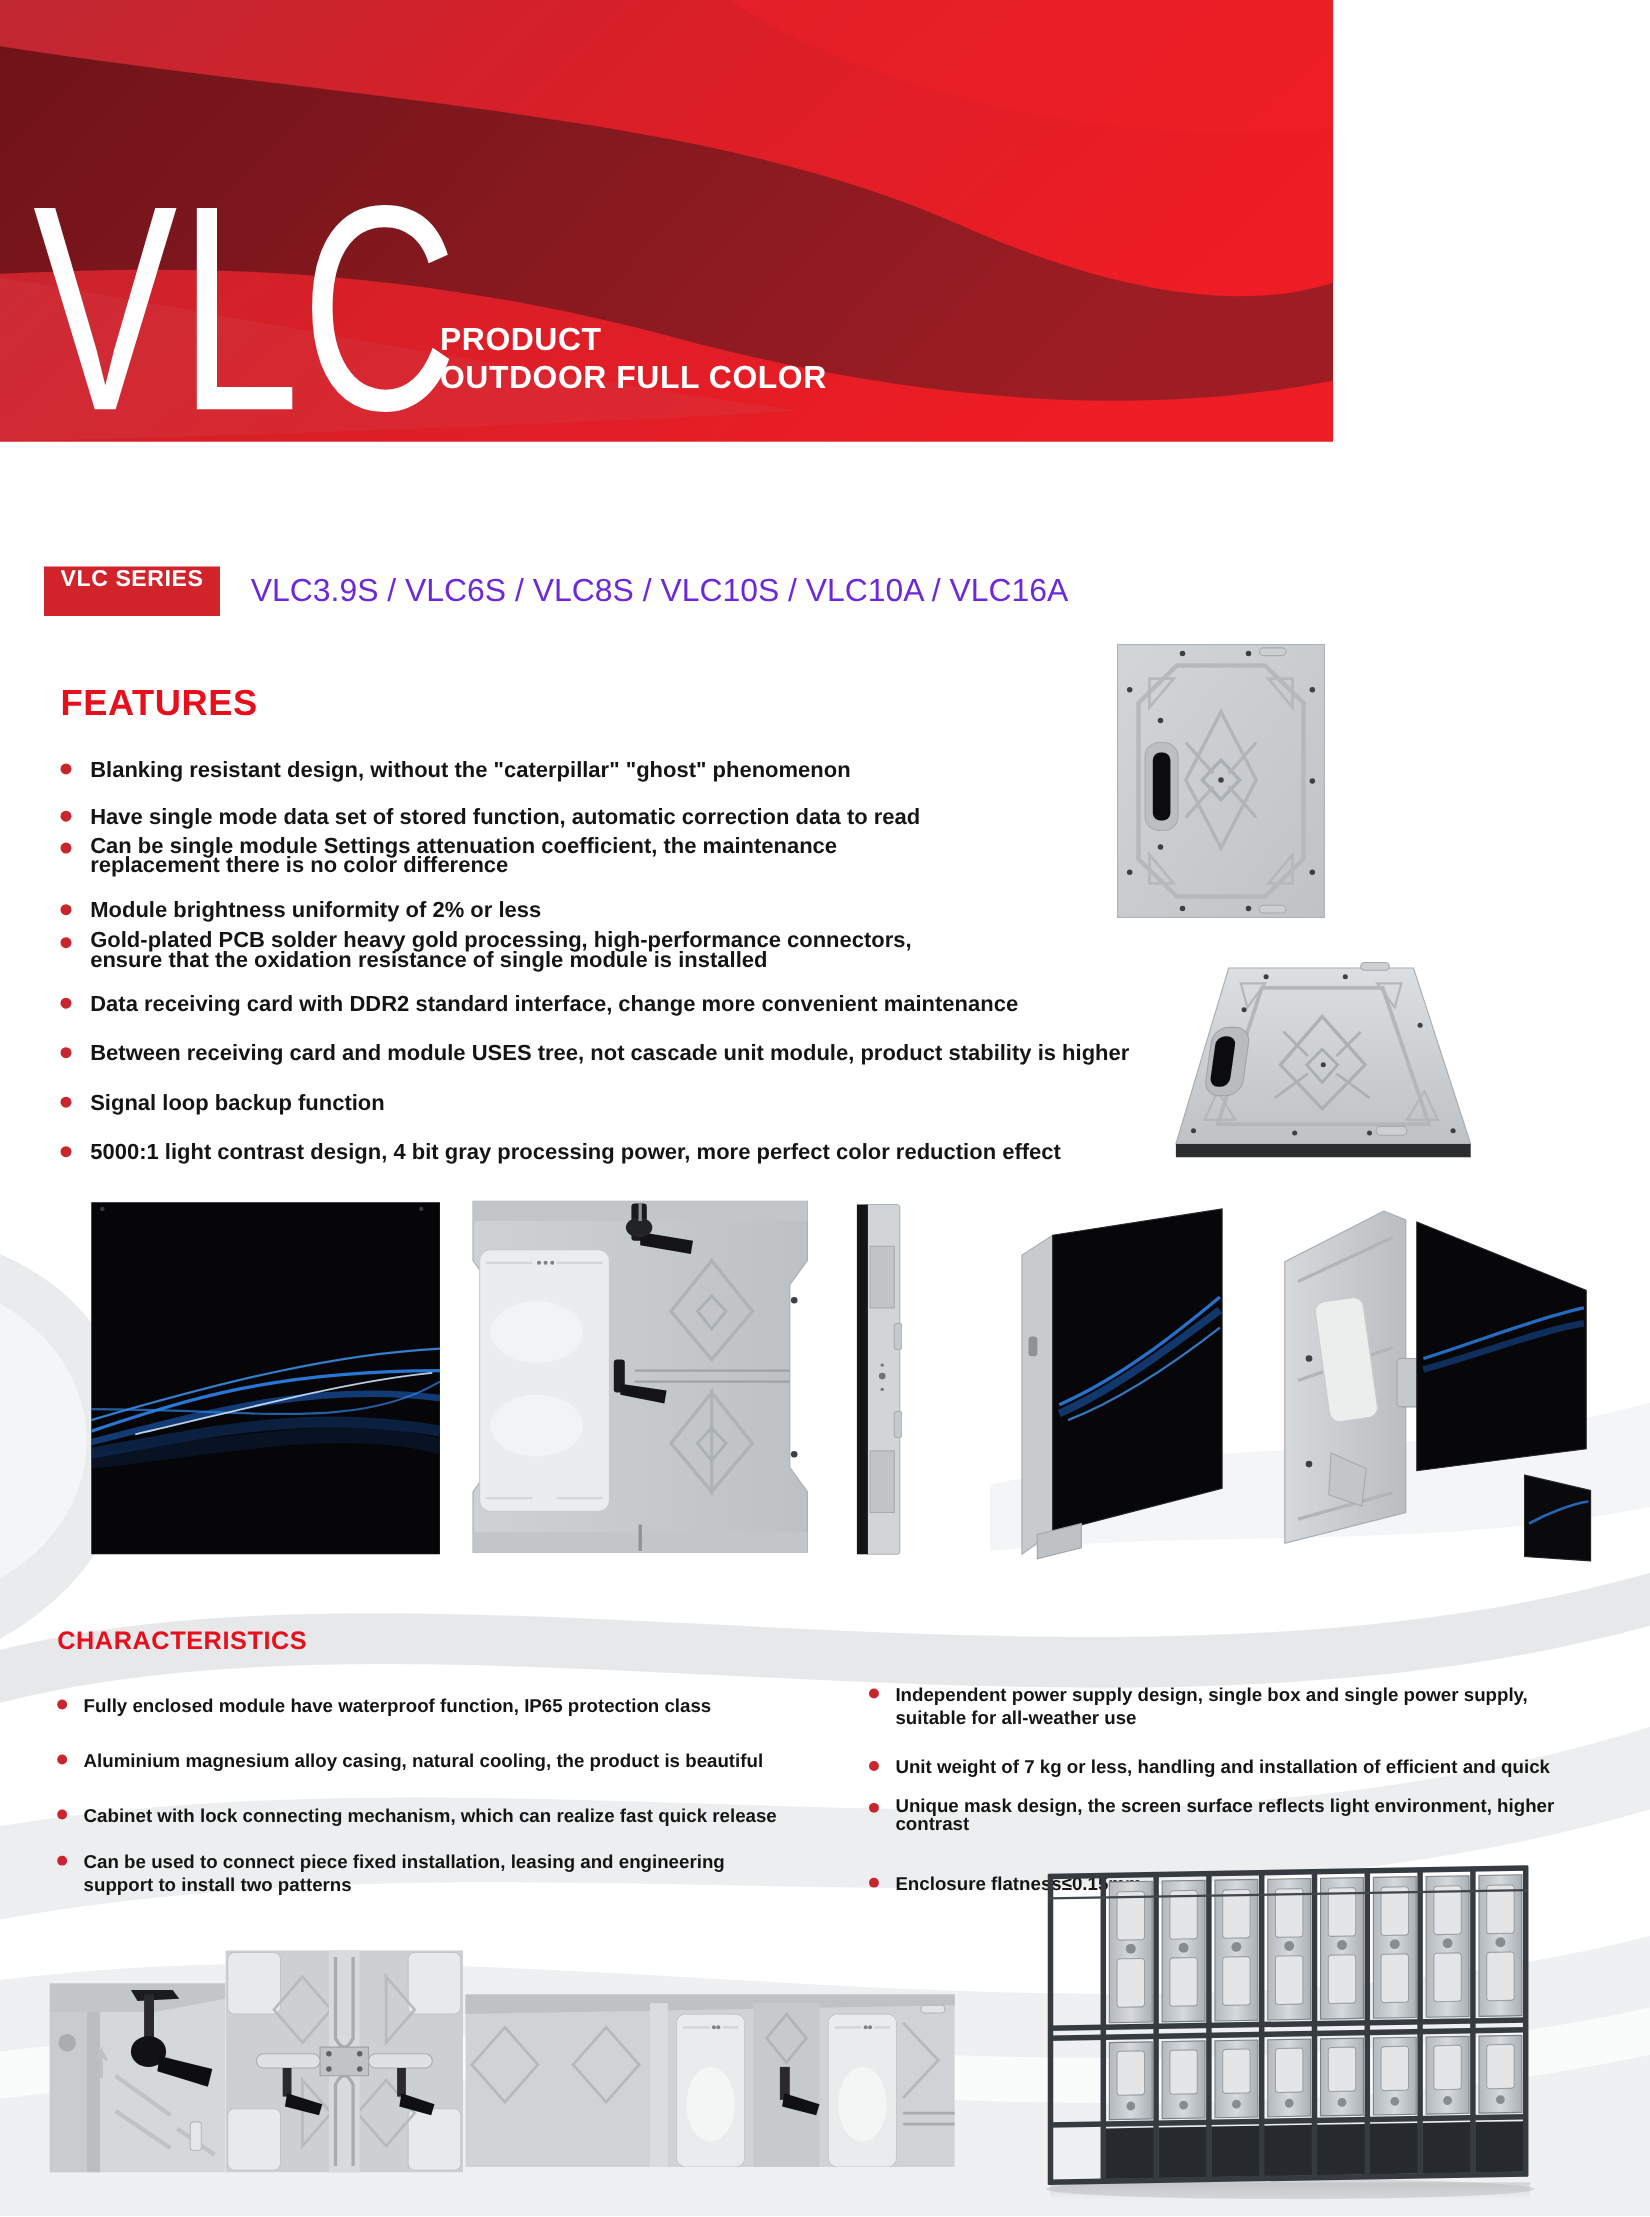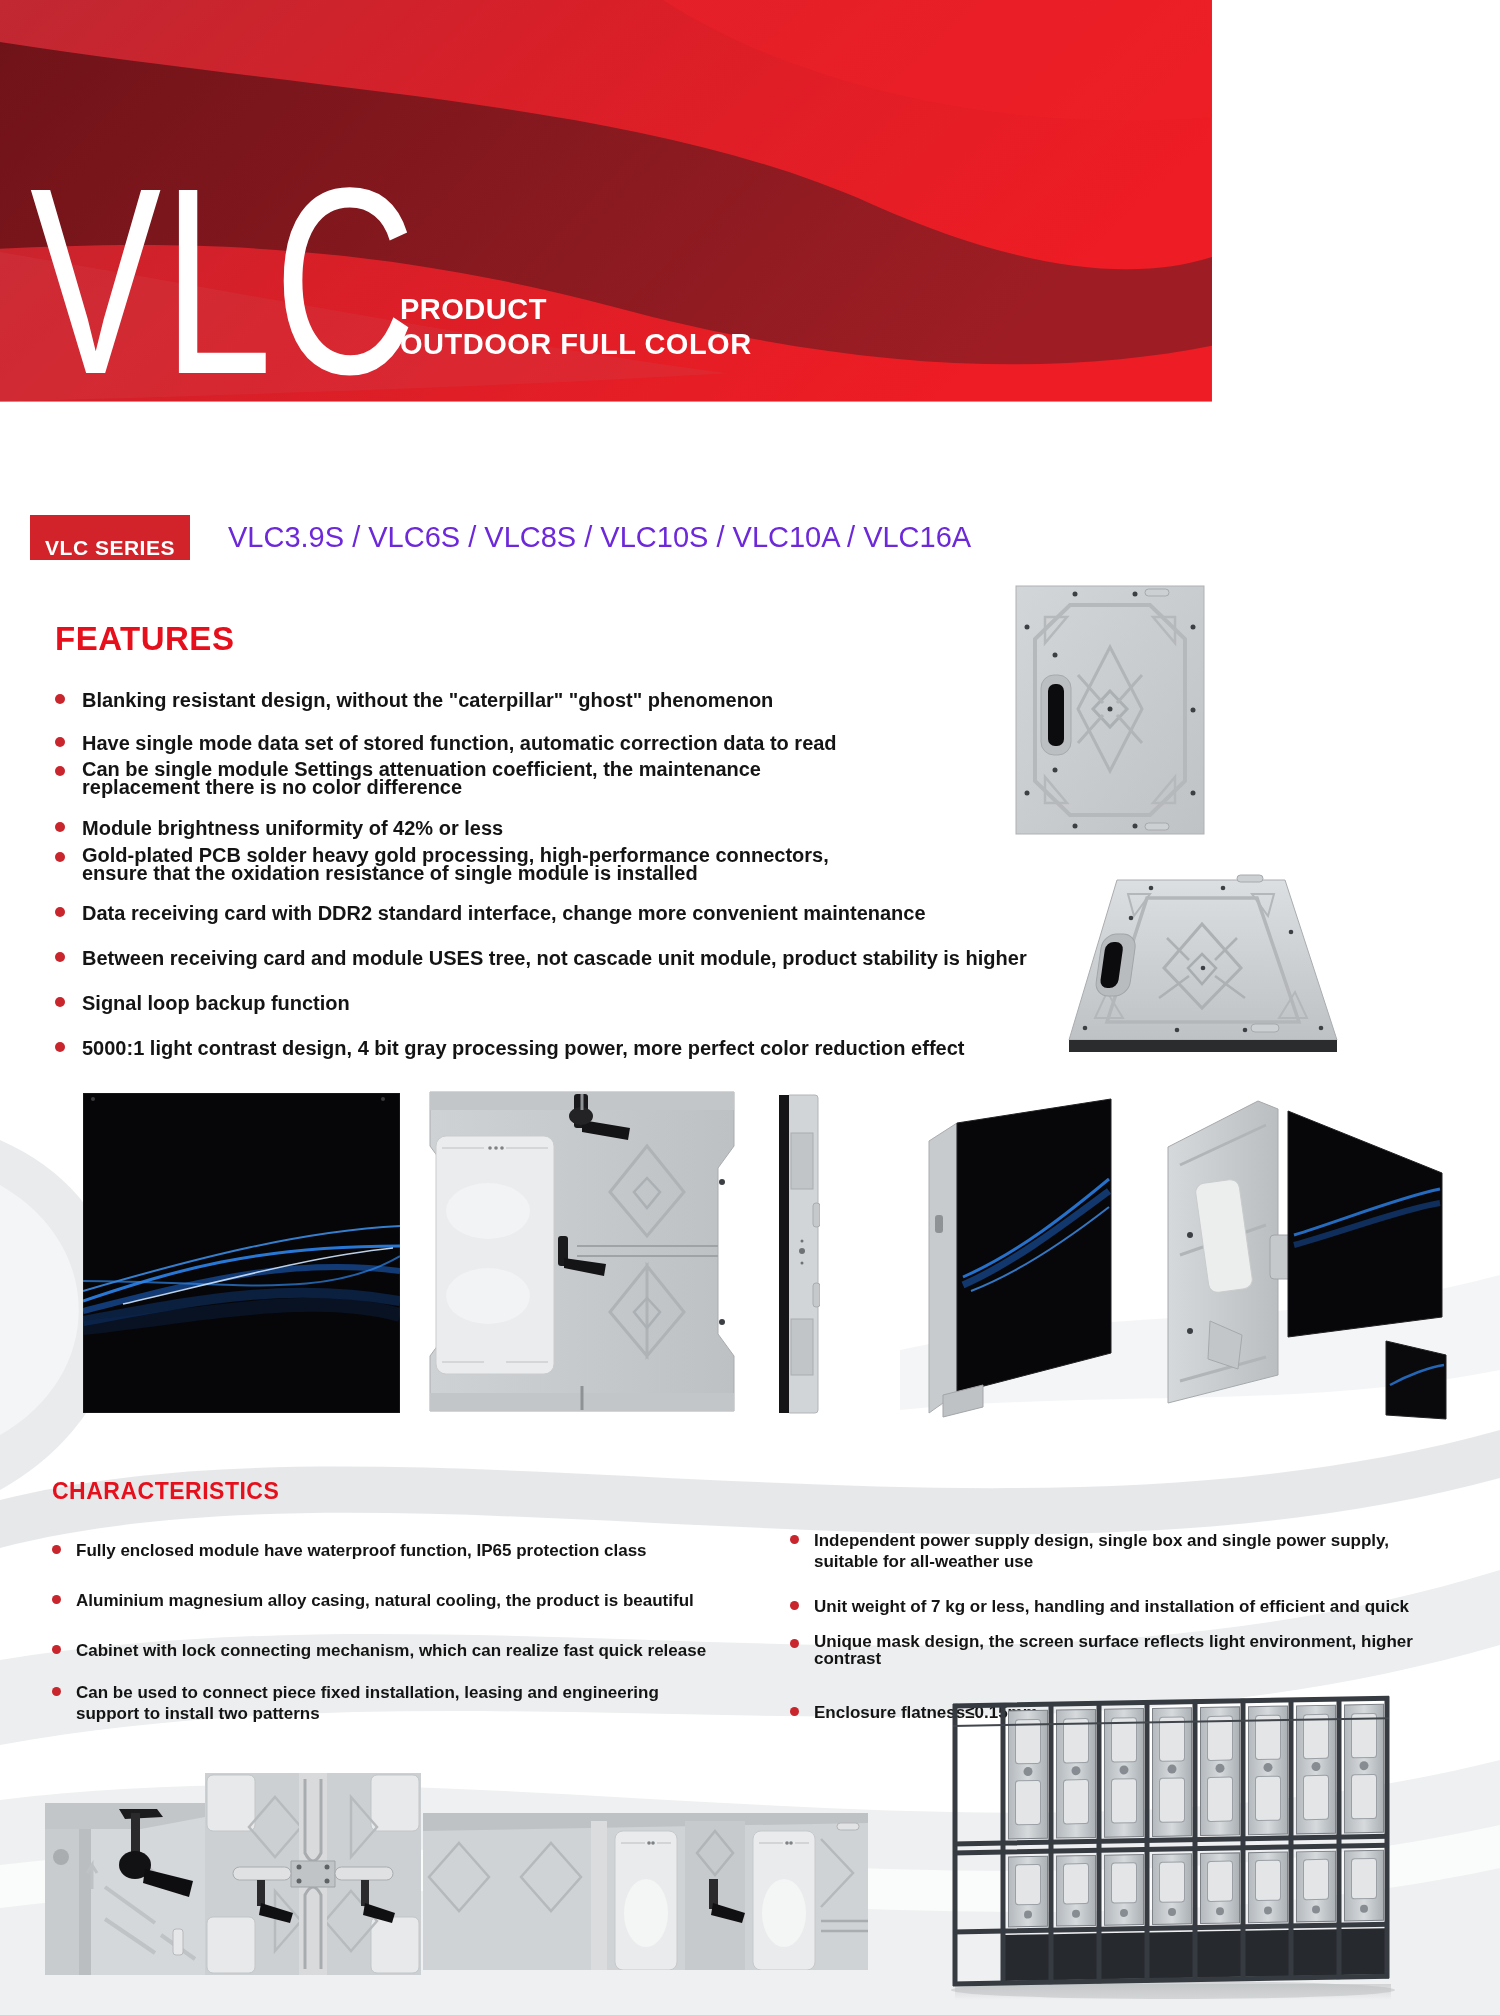--- a/index.html
+++ b/index.html
@@ -5,22 +5,22 @@
   html,body{margin:0;padding:0;background:#ffffff;}
   #page{position:relative;width:1500px;height:2015px;overflow:hidden;background:#ffffff;
         font-family:"Liberation Sans","DejaVu Sans",sans-serif;}
   .abs{position:absolute;}
   
   #header{left:0;top:0;width:1212px;height:497px;}
   #logo{left:30px;top:148px;font-size:266px;line-height:1;color:#ffffff;font-weight:400;
         transform:scaleX(0.74);transform-origin:left top;letter-spacing:2px;}
   #subtitle{left:400px;top:292px;color:#ffffff;font-weight:bold;font-size:29px;line-height:1.2;letter-spacing:.5px;}
   
-  #series-badge{left:30px;top:515px;width:160px;height:45px;background:#d2222a;
-        display:flex;align-items:flex-end;justify-content:center;}
+  #series-badge{left:40px;top:515px;width:160px;height:45px;background:#d2222a;
+        display:flex;align-items:flex-start;justify-content:center;}
   #series-badge span{color:#ffffff;font-weight:bold;font-size:21px;letter-spacing:.5px;}
   #series-models{left:228px;top:521px;font-size:29px;color:#6d28d9;letter-spacing:0;}
   
   #features-title{left:55px;top:620px;font-size:33px;font-weight:bold;color:#e6101d;letter-spacing:.5px;}
   .bullet-item{position:absolute;display:flex;align-items:flex-start;}
   .dot{width:10px;height:10px;border-radius:50%;background:#c9252d;flex:0 0 auto;margin-top:6px;}
   .feat{left:55px;}
   .feat .txt{margin-left:17px;font-size:20px;font-weight:bold;color:#141414;white-space:nowrap;line-height:1.2;}
   .feat .wrap{white-space:normal;line-height:0.92;}
   
@@ -90,21 +90,21 @@
   <div class="bullet-item feat" style="top:731px">
     <span class="dot"></span>
     <span class="txt">Have single mode data set of stored function, automatic correction data to read</span>
   </div>
   <div class="bullet-item feat" style="top:760px">
     <span class="dot"></span>
     <span class="txt wrap" style="width:715px">Can be single module Settings attenuation coefficient, the maintenance replacement there is no color difference</span>
   </div>
   <div class="bullet-item feat" style="top:816px">
     <span class="dot"></span>
-    <span class="txt">Module brightness uniformity of 42% or less</span>
+    <span class="txt">Module brightness uniformity of 2% or less</span>
   </div>
   <div class="bullet-item feat" style="top:846px">
     <span class="dot"></span>
     <span class="txt wrap" style="width:755px">Gold-plated PCB solder heavy gold processing, high-performance connectors, ensure that the oxidation resistance of single module is installed</span>
   </div>
   <div class="bullet-item feat" style="top:901px">
     <span class="dot"></span>
     <span class="txt">Data receiving card with DDR2 standard interface, change more convenient maintenance</span>
   </div>
   <div class="bullet-item feat" style="top:946px">

